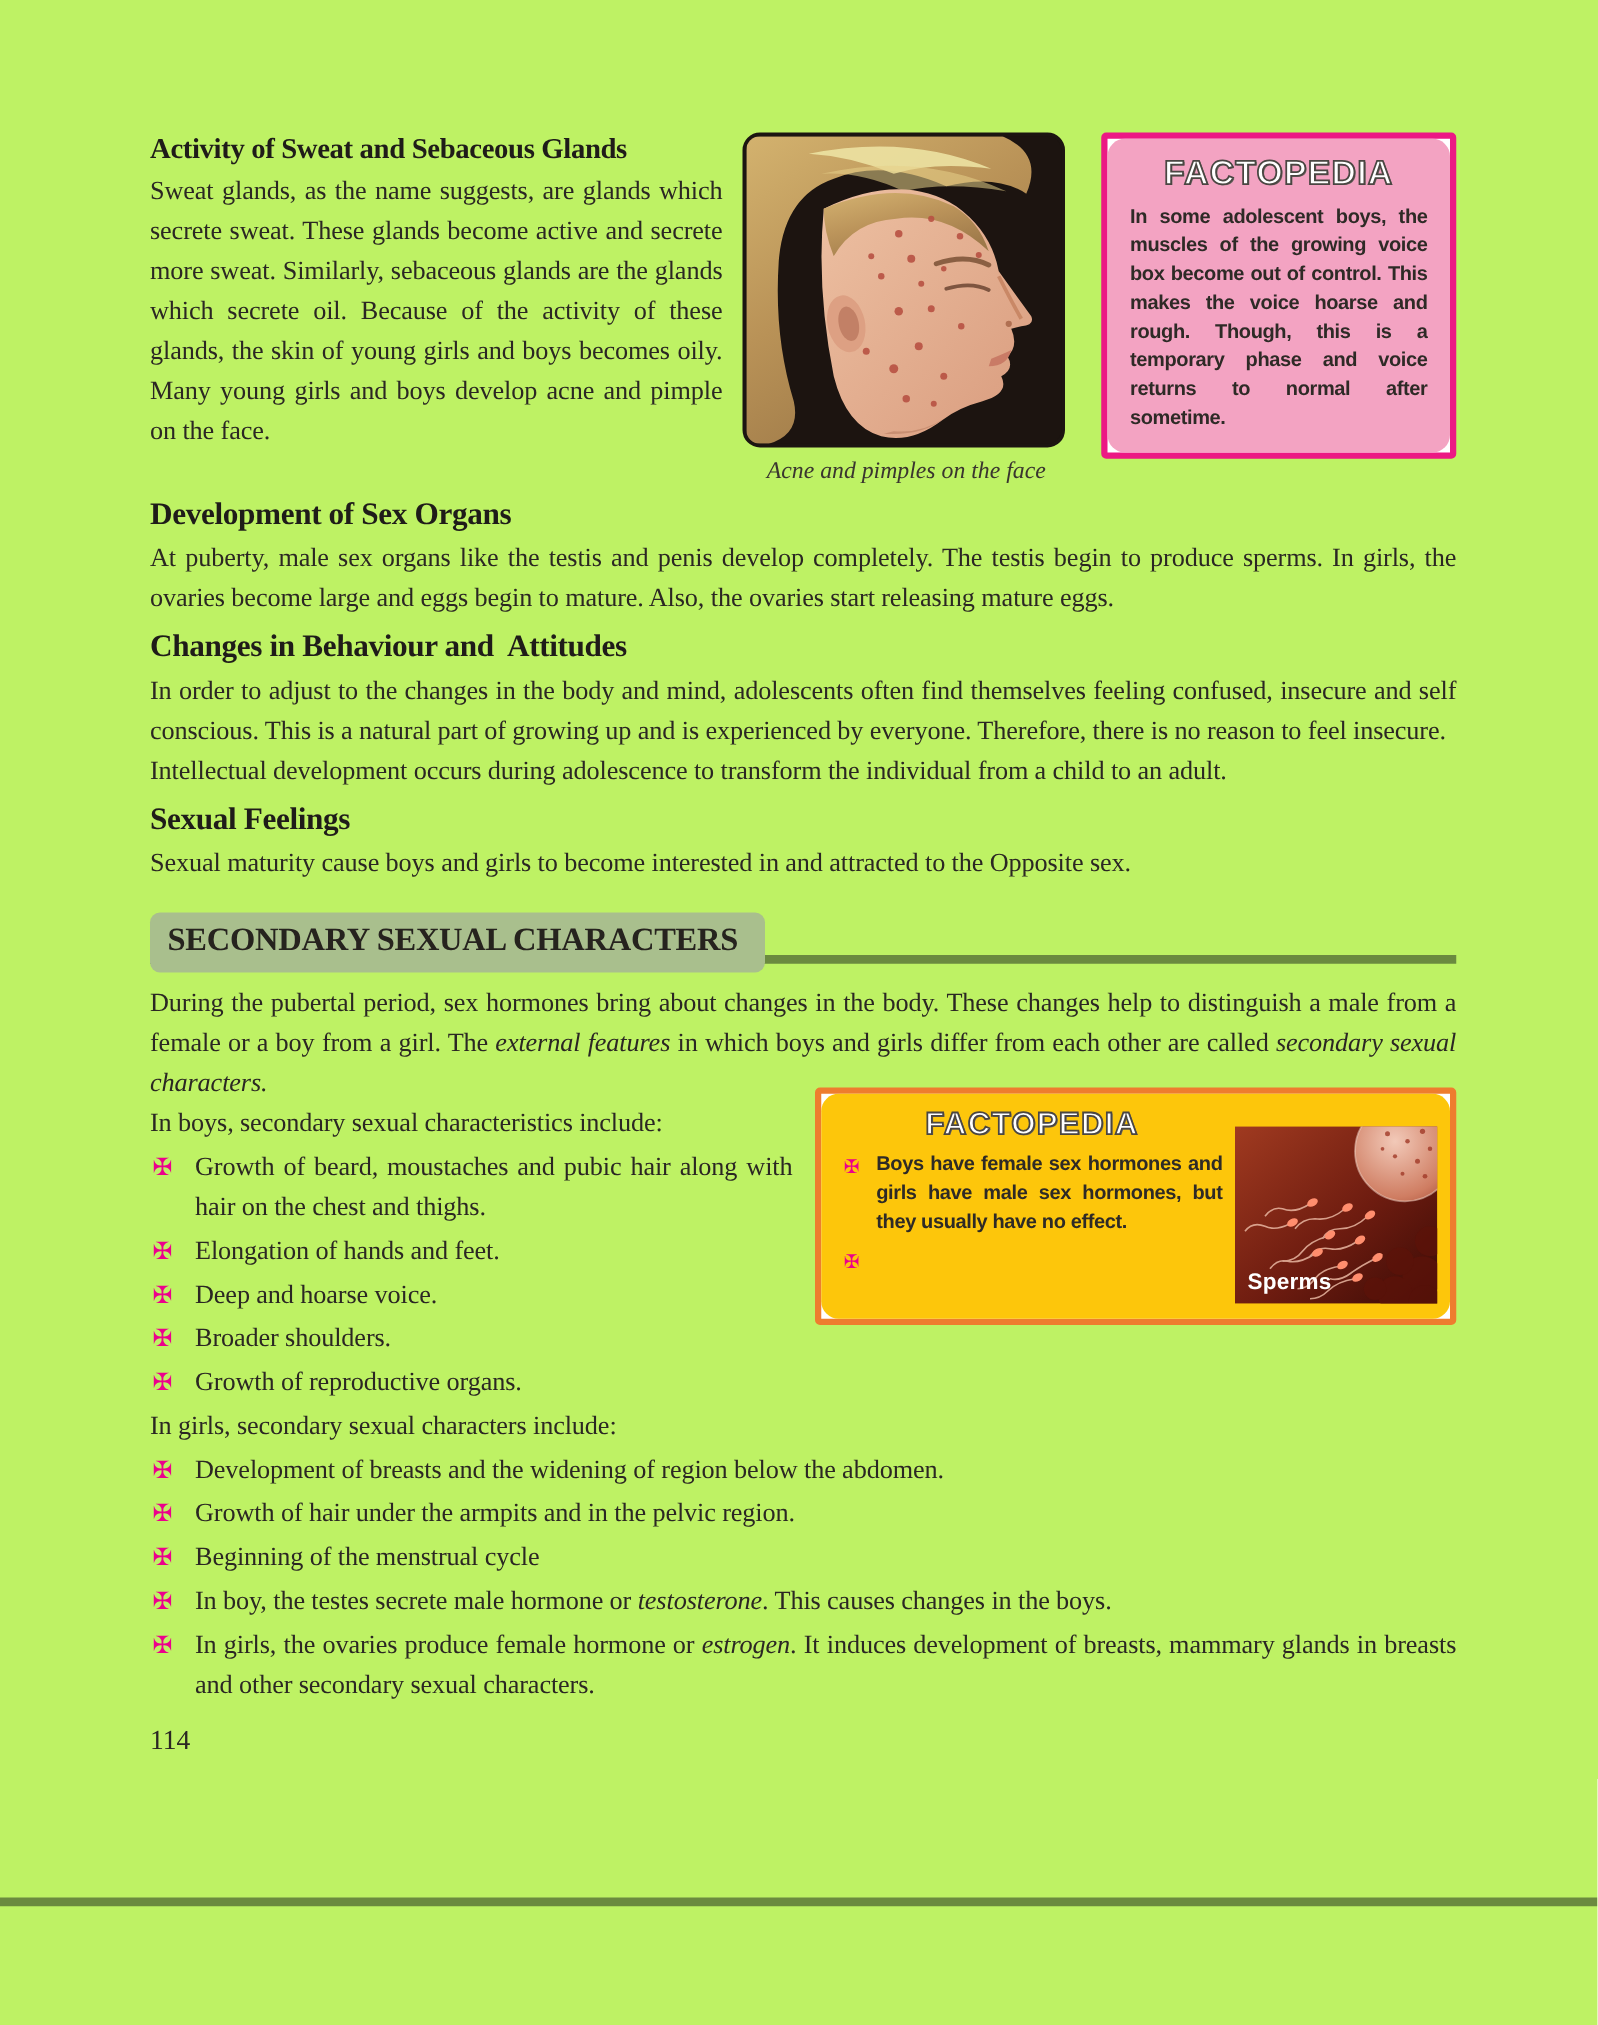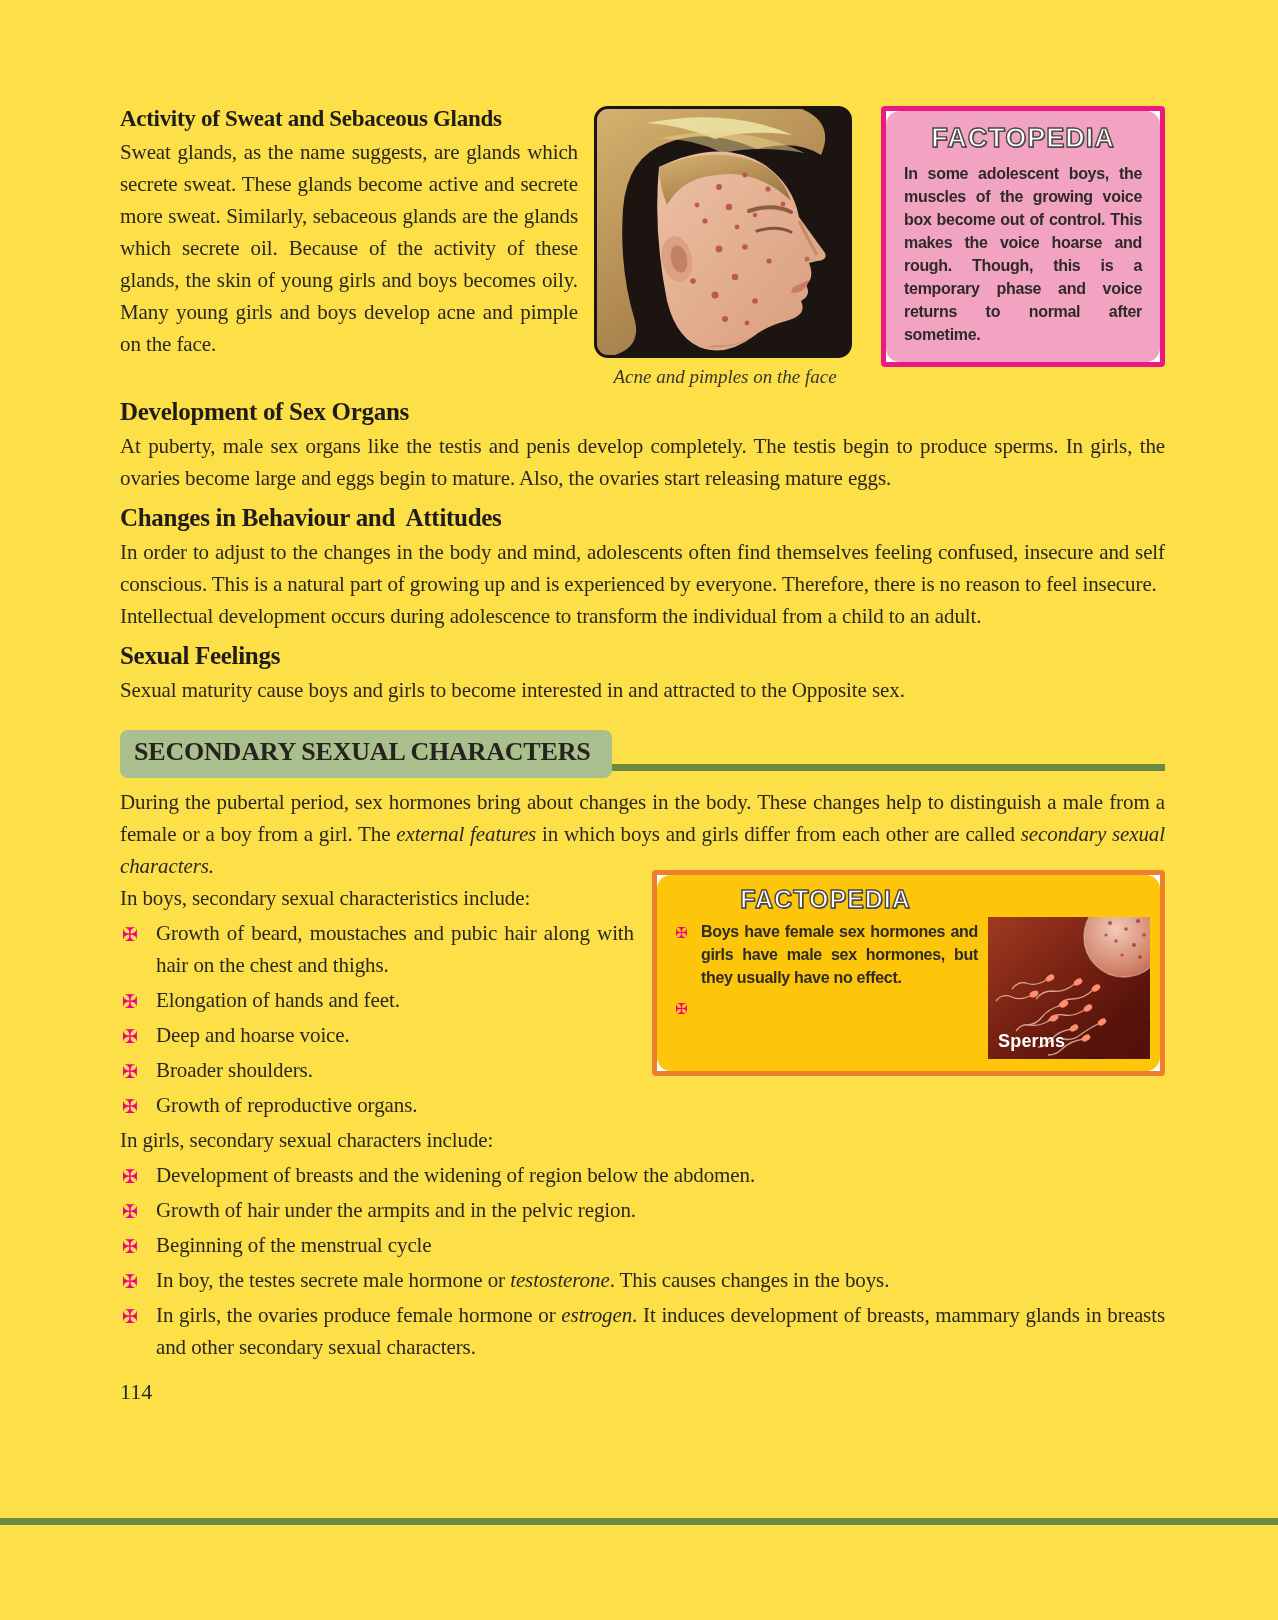--- a/index.html
+++ b/index.html
@@ -1,20 +1,20 @@
 <!DOCTYPE html>
 <html><head>
 <meta charset="utf-8">
 <style>
   * { margin:0; padding:0; box-sizing:border-box; }
   html,body { background:#ffffff; }
   .page {
     position:relative;
     width:1278px; height:1620px;
-    background:#fde047;
+    background:#bef264;
     overflow:hidden;
     font-family:"Liberation Serif", serif;
     color:#2b2723;
   }
   .content { padding:0 113px 0 120px; }
 
   
   .body-text { font-size:21px; line-height:32px; letter-spacing:-0.1px; color:#2b2723; }
   .just { text-align:justify; }
   h3.subhead {
@@ -86,21 +86,21 @@
   .facto-body .cross { font-size:15px; top:2px; }
 
   
   .facto-orange {
     float:right; width:513px; margin:-12px 0 10px 18px;
   }
   .facto-orange .facto-flex { display:flex; }
   .facto-orange .facto-left { width:305px; flex:none; }
   .facto-orange .facto-title { font-size:25px; margin-bottom:6px; }
   .sperm-wrap {
-    position:relative; margin-left:10px; margin-top:32px;
+    position:relative; margin-left:10px; margin-top:16px;
     width:162px; height:142px; flex:none; overflow:hidden;
   }
   .sperm-wrap svg { display:block; }
   .sperm-label {
     position:absolute; left:10px; bottom:7px;
     font-family:"Liberation Sans", sans-serif;
     font-weight:bold; font-size:18px; color:#ffffff; letter-spacing:0.2px;
   }
   .clear { clear:both; }
 

